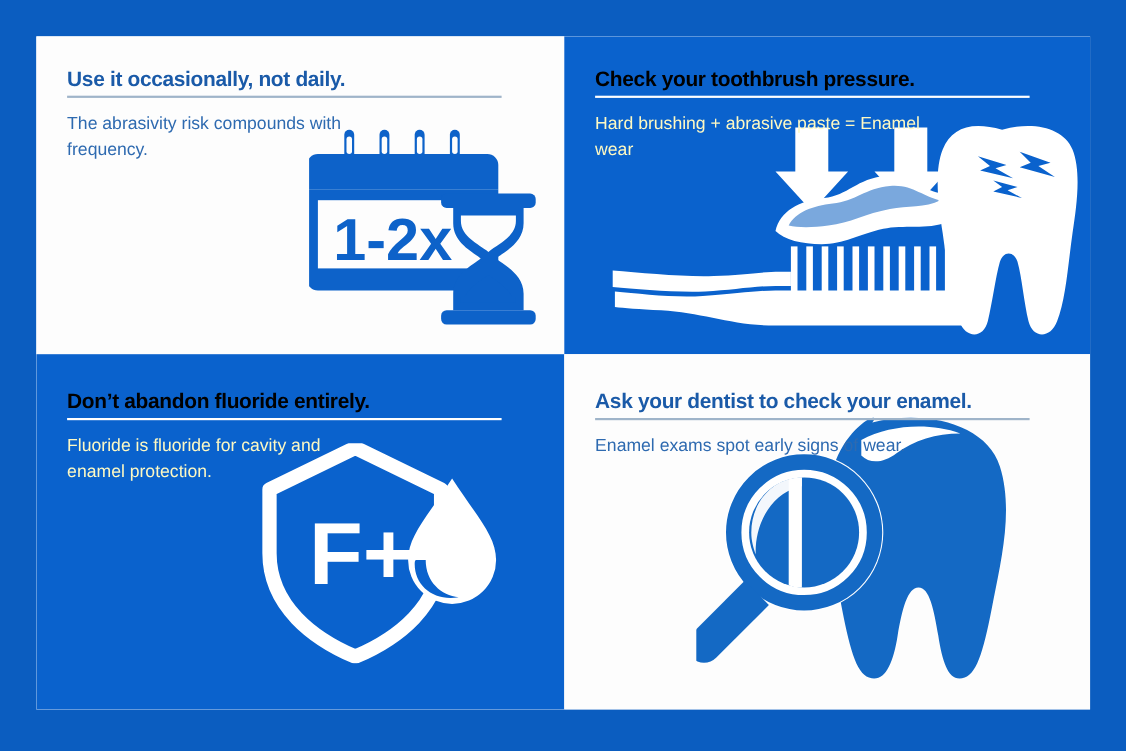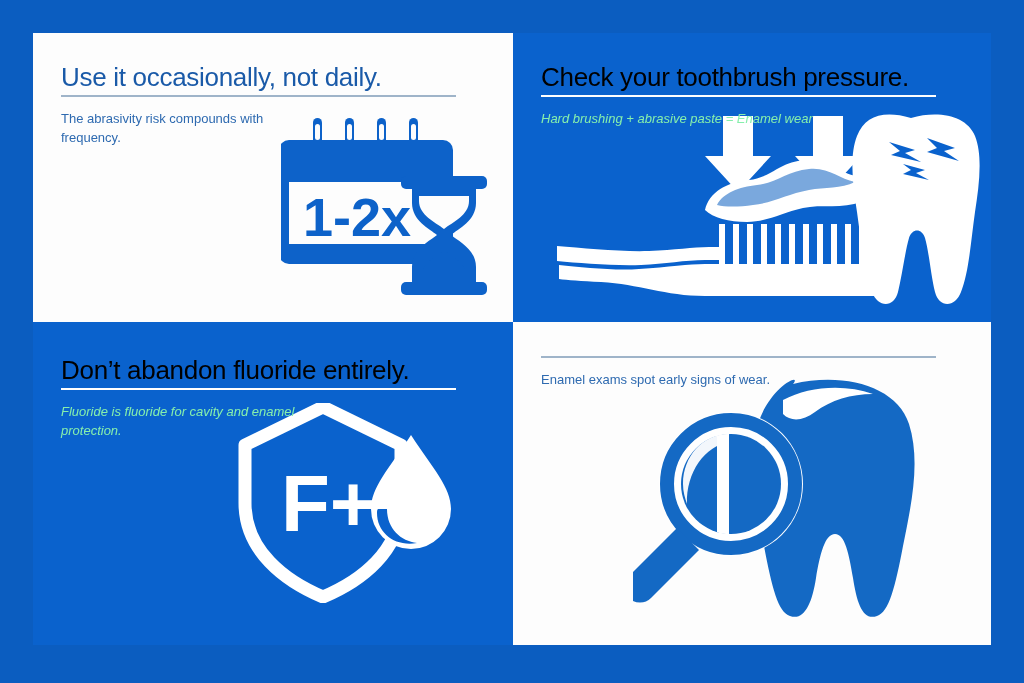--- a/index.html
+++ b/index.html
@@ -47,49 +47,49 @@
     position: absolute;
     left: 28px;
     top: 30px;
     right: 18px;
     z-index: 3;
   }
   .panel.p3 .panel-text,
   .panel.p4 .panel-text { top: 34px; }
 
   .headline {
-    font-size: 26px;
-    font-weight: normal;
+    font-size: 19px;
+    font-weight: bold;
     letter-spacing: -0.3px;
     line-height: 1.1;
     margin: 0 0 3px 0;
     white-space: nowrap;
   }
   .rule {
     height: 2px;
     margin-bottom: 12px;
     width: 100%;
     max-width: 395px;
   }
   .body-copy {
-    font-size: 13px;
+    font-size: 16px;
     line-height: 1.5;
     font-weight: normal;
     margin: 0;
     max-width: 260px;
   }
   .p2 .body-copy, .p4 .body-copy { max-width: 330px; }
 
   .light .headline { color: #1a5aa8; }
   .light .rule     { background: #9fb4c9; }
   .light .body-copy{ color: #2e6ab0; }
 
   .dark .headline  { color: #000000; }
   .dark .rule      { background: #ffffff; }
-  .dark .body-copy { color: #86efac; font-style: italic; }
+  .dark .body-copy { color: #fef9c3; }
 
   .art {
     position: absolute;
     z-index: 1;
   }
 
   
   .art-calendar { right: 12px; bottom: 18px; width: 220px; height: 190px; text-align: center; }
   
   .art-brush { right: 6px; bottom: 6px; width: 430px; height: 210px; }
@@ -210,20 +210,21 @@
           <text x="46" y="128" font-family="'Liberation Sans', sans-serif" font-size="80" font-weight="bold" fill="#ffffff">F+</text>
 
           <path d="M176 32 c22 34 40 52 40 74 a40 40 0 0 1 -80 0 c0 -22 18 -40 40 -74 z" fill="#ffffff"></path>
           <path d="M152 106 c0 20 14 32 30 34 c-22 4 -40 -10 -40 -30 c0 -2 0 -3 1 -4 z" fill="#0a62cd"></path>
         </svg>
       </div>
     </div>
 
     <div class="panel light p4">
       <div class="panel-text">
+        <h2 class="headline">Ask your dentist to check your enamel.</h2>
         <div class="rule"></div>
         <p class="body-copy">Enamel exams spot early signs of wear.</p>
       </div>
       <div class="art art-magnify">
         <svg viewBox="0 0 290 245" width="290" height="245" aria-hidden="true">
 
           <path d="M160 8 c50 -12 104 2 116 40 c12 38 2 82 -6 122 c-8 42 -14 66 -26 70 c-14 5 -20 -12 -24 -38 c-4 -24 -8 -44 -18 -44 c-10 0 -15 20 -19 44 c-4 26 -12 43 -26 38 c-12 -4 -18 -28 -26 -70 c-8 -40 -18 -84 -6 -122 c12 -38 45 -52 35 -40 z" fill="#1469c4"></path>
           <path d="M150 24 c26 -14 62 -16 90 -6 c-22 0 -42 6 -58 18 c-12 9 -24 10 -32 2 z" fill="#ffffff"></path>
 
           <circle cx="98" cy="108" r="72" fill="#ffffff"></circle>

